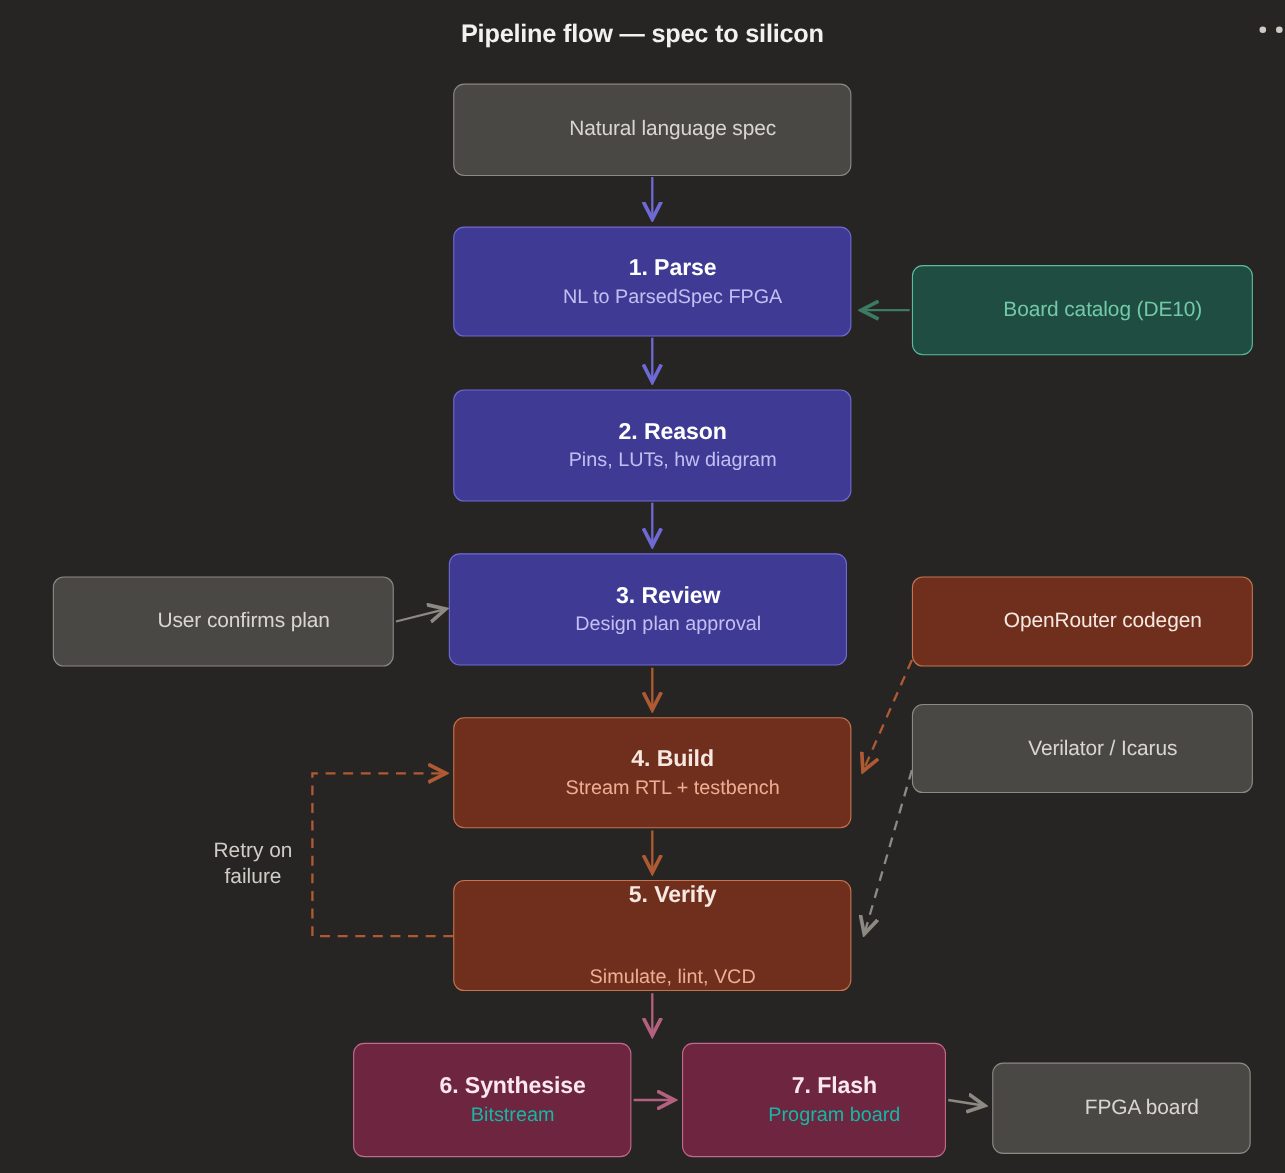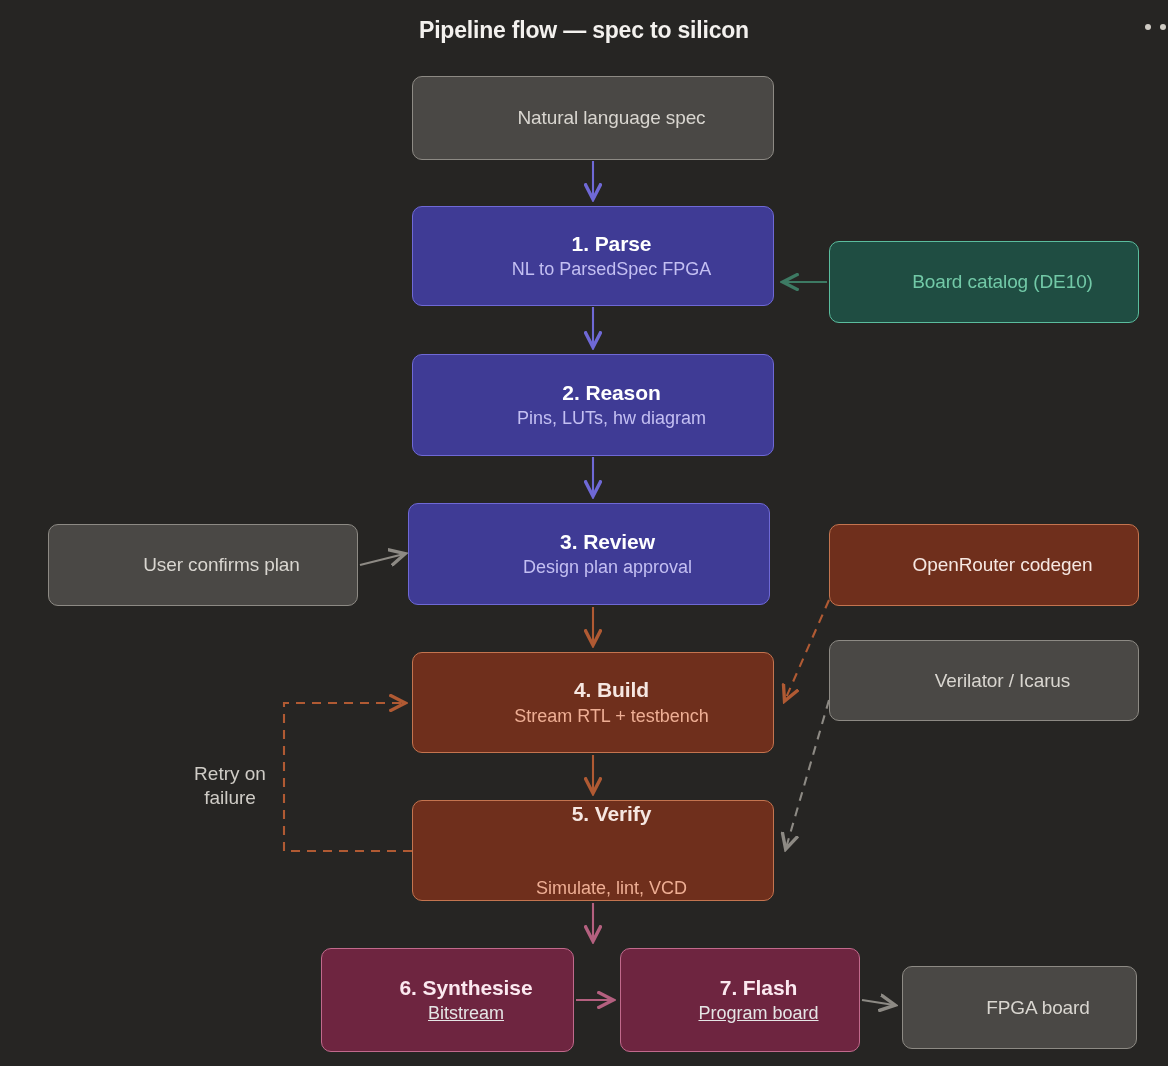--- a/index.html
+++ b/index.html
@@ -100,21 +100,21 @@
 
   .v-green  { background: #1f4d42; border-color: #5bbd9e; }
   .v-green  .n-title, .v-green .n-sub { color: #72c9a7; }
 
   .v-brown  { background: #6f2f1c; border-color: #c4744f; }
   .v-brown  .n-title { color: #f6e7e1; }
   .v-brown  .n-sub   { color: #eeae94; }
 
   .v-wine   { background: #6e2540; border-color: #c16a8c; }
   .v-wine   .n-title { color: #fbe8ef; }
-  .v-wine   .n-sub   { color: #e5e5e5; text-decoration: underline; }
+  .v-wine   .n-sub   { color: #14b8a6; }
 
   
   .edge-label {
     position: absolute;
     font-size: 19px;
     color: #cfccc6;
     text-align: center;
     line-height: 1.28;
     white-space: pre-line;
   }

